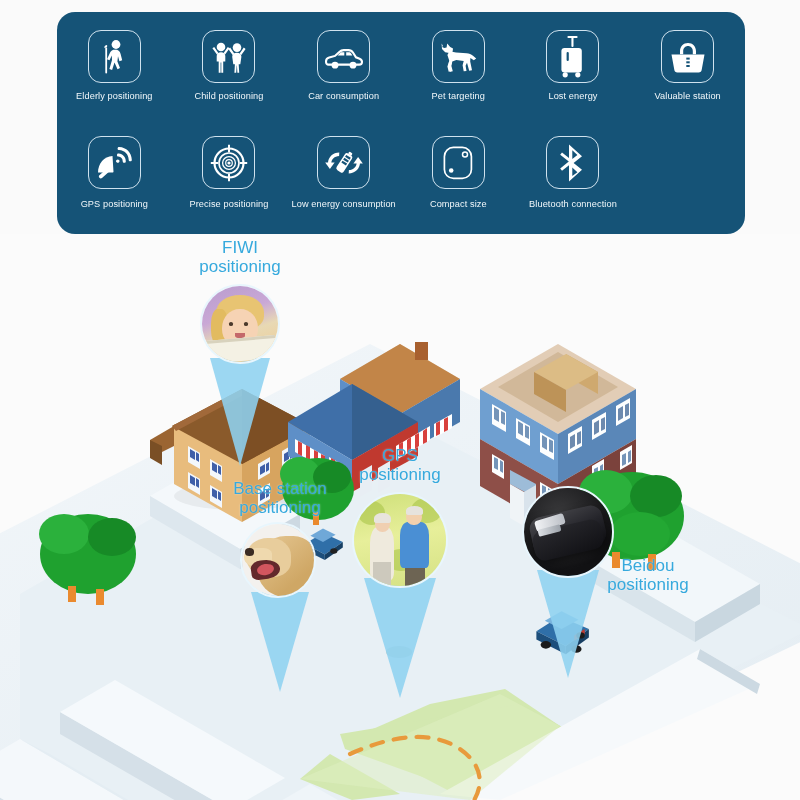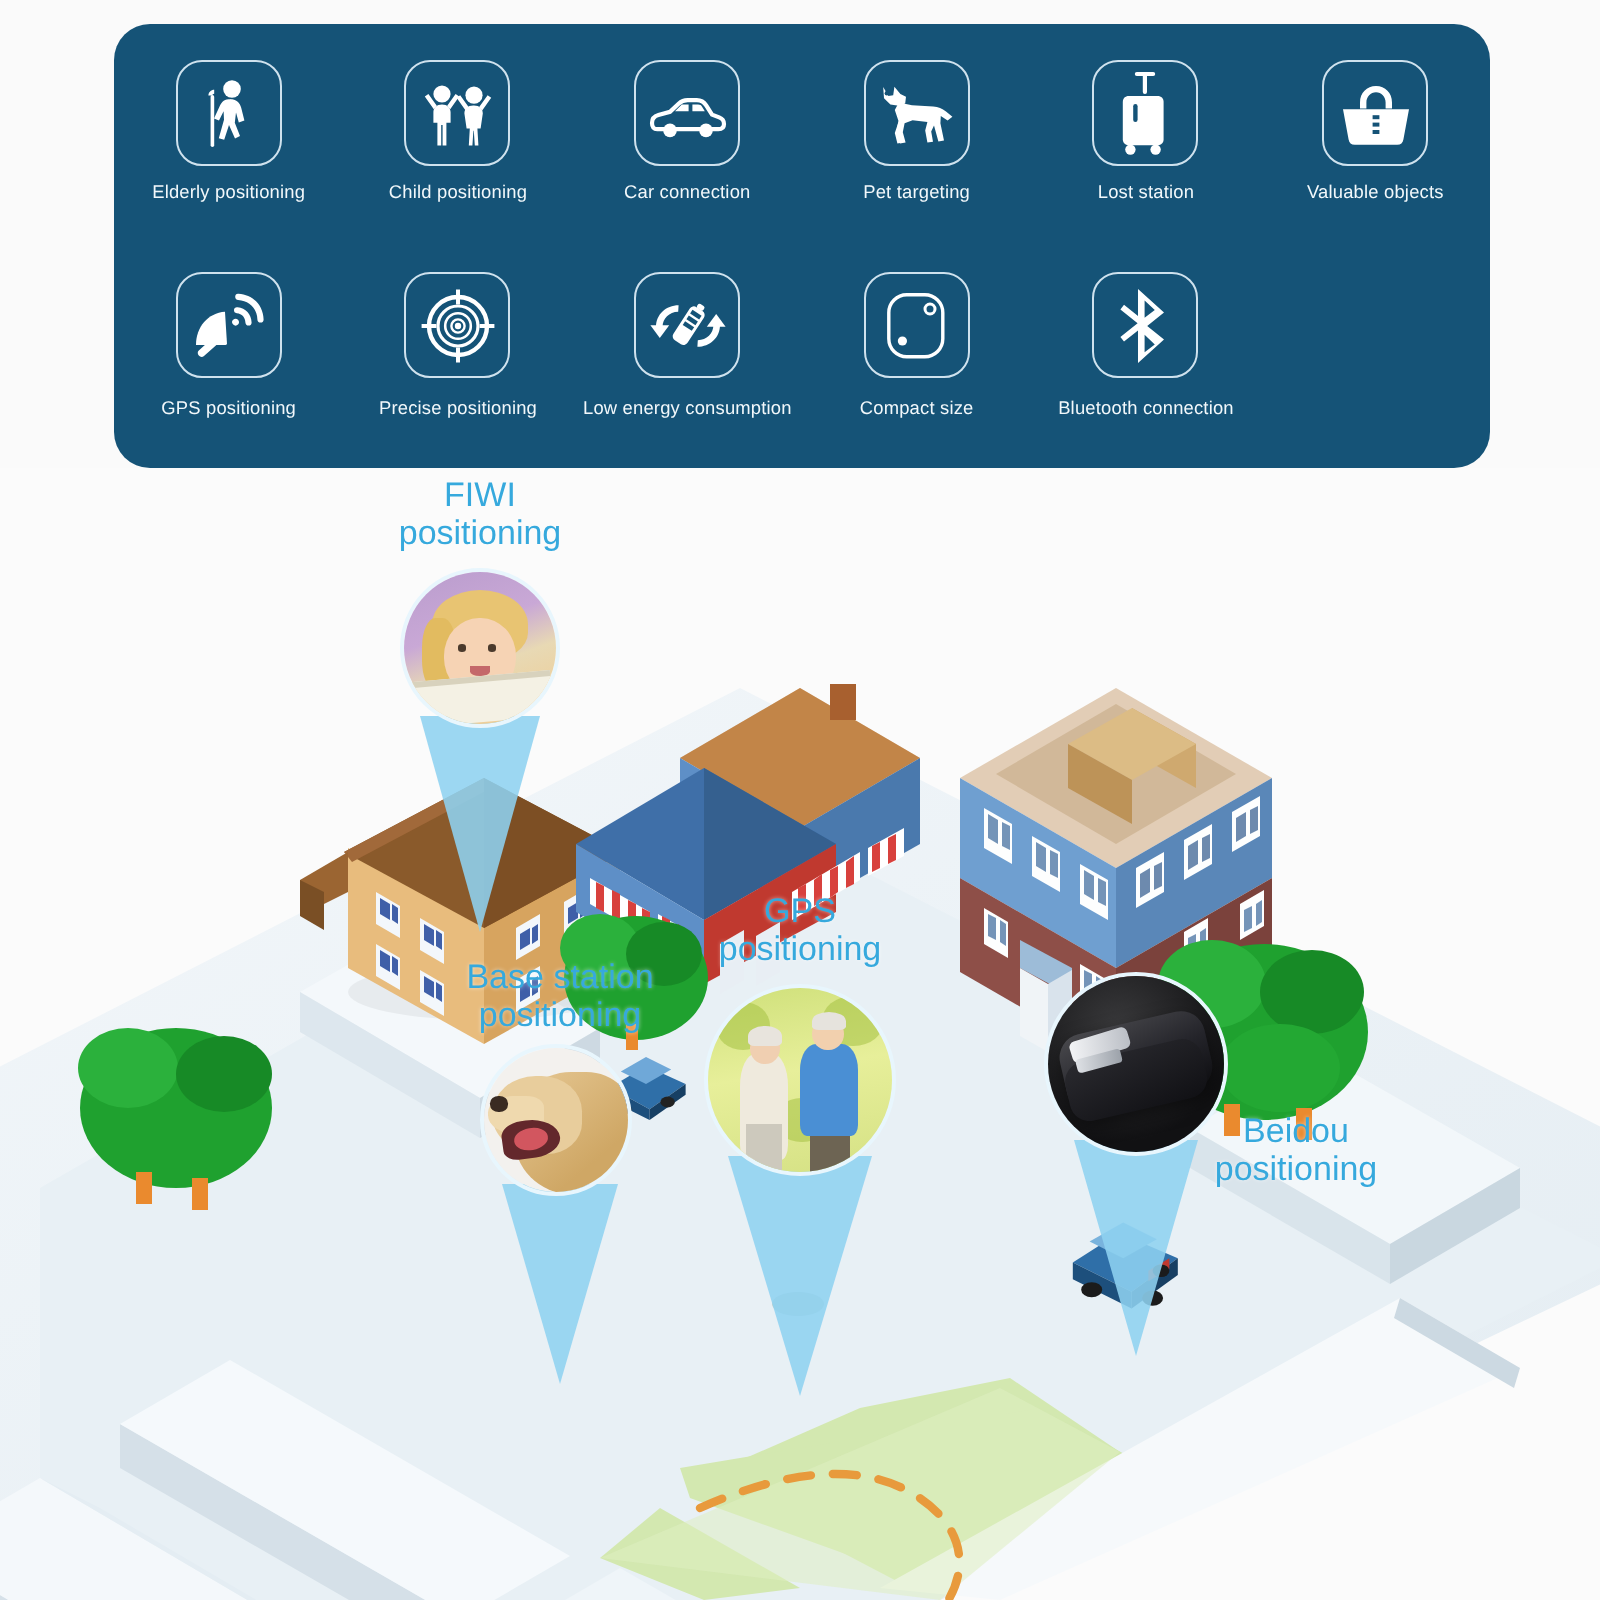--- a/index.html
+++ b/index.html
@@ -153,21 +153,21 @@
 
     <div class="feat-cell r1">
       <div class="feat-icon">
         <svg width="40" height="26" viewBox="0 0 40 26">
           <path d="M2 17.5c0-2.4 1-3.4 3.2-4l5.8-1.6 4.3-4c1.3-1.2 2.7-1.8 4.5-1.8h4.6c2.3 0 3.6.9 4.7 2.6l2.9 4.6 3.6 1.4c1.8.7 2.4 1.7 2.4 3.3 0 1.7-1 2.6-2.8 2.6H4.6C2.9 20.6 2 19.5 2 17.5z" fill="none" stroke="#fff" stroke-width="2.1"></path>
           <path d="M13.5 11.6l3.4-3.3h3.4v3.3zM22.2 8.3h2.8c1.1 0 1.6.4 2.1 1.2l1.3 2.1h-6.2z" fill="#fff"></path>
           <circle cx="11" cy="21.2" r="3.4" fill="#fff"></circle>
           <circle cx="29" cy="21.2" r="3.4" fill="#fff"></circle>
         </svg>
       </div>
-      <div class="feat-label">Car connection</div>
+      <div class="feat-label">Car consumption</div>
     </div>
 
     <div class="feat-cell r1">
       <div class="feat-icon">
         <svg width="40" height="32" viewBox="0 0 40 32">
           <g fill="#fff">
             <path d="M3.6 2.5 6.2 7l2.4-.4.6-4.2 3 3.6 2.8 1.4-.4 3.3-3.2 1.2-4.2-.6-3.2-3.2z"></path>
             <path d="M11.4 10.3l6.6 1.3 10.6.6c2.6.2 4.4 1 6.4 2.6l3.2 2.6-2.4 1.8-3.4-2.2-.2 3.6 1.8 8.6-2.8.5-2.2-8-1.4 3 .9 5.2-2.8.3-1.1-6 1.1-4.2-7.4-.9-4 1.5-.9 4.5 1.4 5.1-2.8.6-1.8-5.8 1-5.6-1.8-5.4z"></path>
             <path d="M13.9 21.1l-1.4 4.8.9 4.4-2.7.4-1.3-5.2 1.6-4.8z"></path>
             <circle cx="5.4" cy="5.6" r="1.1" fill="#155377"></circle>
@@ -183,36 +183,36 @@
           <g fill="#fff">
             <rect x="12.4" y="1" width="2.1" height="10" rx="1"></rect>
             <rect x="8.4" y="0" width="10.2" height="2" rx="1"></rect>
             <path d="M5.4 12h14.4c1.8 0 3 1.1 3 3v18.6c0 1.8-1.2 3-3 3H5.4c-1.8 0-3-1.2-3-3V15c0-1.9 1.2-3 3-3z"></path>
             <rect x="7.6" y="16" width="2.2" height="9" rx="1.1" fill="#155377"></rect>
             <circle cx="6.2" cy="38.8" r="2.6"></circle>
             <circle cx="18.8" cy="38.8" r="2.6"></circle>
           </g>
         </svg>
       </div>
-      <div class="feat-label">Lost station</div>
+      <div class="feat-label">Lost energy</div>
     </div>
 
     <div class="feat-cell r1">
       <div class="feat-icon">
         <svg width="40" height="32" viewBox="0 0 40 32">
           <g fill="#fff">
             <path d="M20 2c4.6 0 8 3.5 8 8.2v3h-3.2v-3c0-2.9-2.1-5.1-4.8-5.1s-4.8 2.2-4.8 5.1v3H12v-3C12 5.5 15.4 2 20 2z"></path>
             <path d="M3.5 13.6h33l-2.8 15.2c-.3 1.8-1.3 2.6-3.1 2.6H9.4c-1.8 0-2.8-.8-3.1-2.6z"></path>
             <rect x="18.3" y="16.6" width="3.4" height="2" fill="#155377"></rect>
             <rect x="18.3" y="20.3" width="3.4" height="2" fill="#155377"></rect>
             <rect x="18.3" y="24" width="3.4" height="2" fill="#155377"></rect>
           </g>
         </svg>
       </div>
-      <div class="feat-label">Valuable objects</div>
+      <div class="feat-label">Valuable station</div>
     </div>
 
     <div class="feat-cell r2">
       <div class="feat-icon">
         <svg width="38" height="34" viewBox="0 0 38 34">
           <g fill="#fff">
             <path d="M3 26.5C3 17.4 9 10.5 17.5 9.9l1 15.9c0 .4-.3.7-.7.7z"></path>
             <path d="M4.4 29.3 12 22.4l2.6 2.8-7.6 6.8c-.8.7-1.9.6-2.6-.2-.7-.8-.7-1.9 0-2.5z"></path>
             <path d="M21.3 2.1c1.6-.2 2 .3 2.1 1.5.1 1.2-.4 1.7-1.5 1.9-3.3.6-5.2 2.9-5.1 6.2 0 1.2-.5 1.7-1.7 1.7s-1.7-.5-1.7-1.7c-.2-5 2.8-8.8 7.9-9.6z" opacity="0"></path>
             <path d="M21.6 16.3c-.8-.8-.8-1.7 0-2.4.7-.7 1.7-.7 2.4 0 .7.7.7 1.7 0 2.4-.7.7-1.7.7-2.4 0z"></path>

